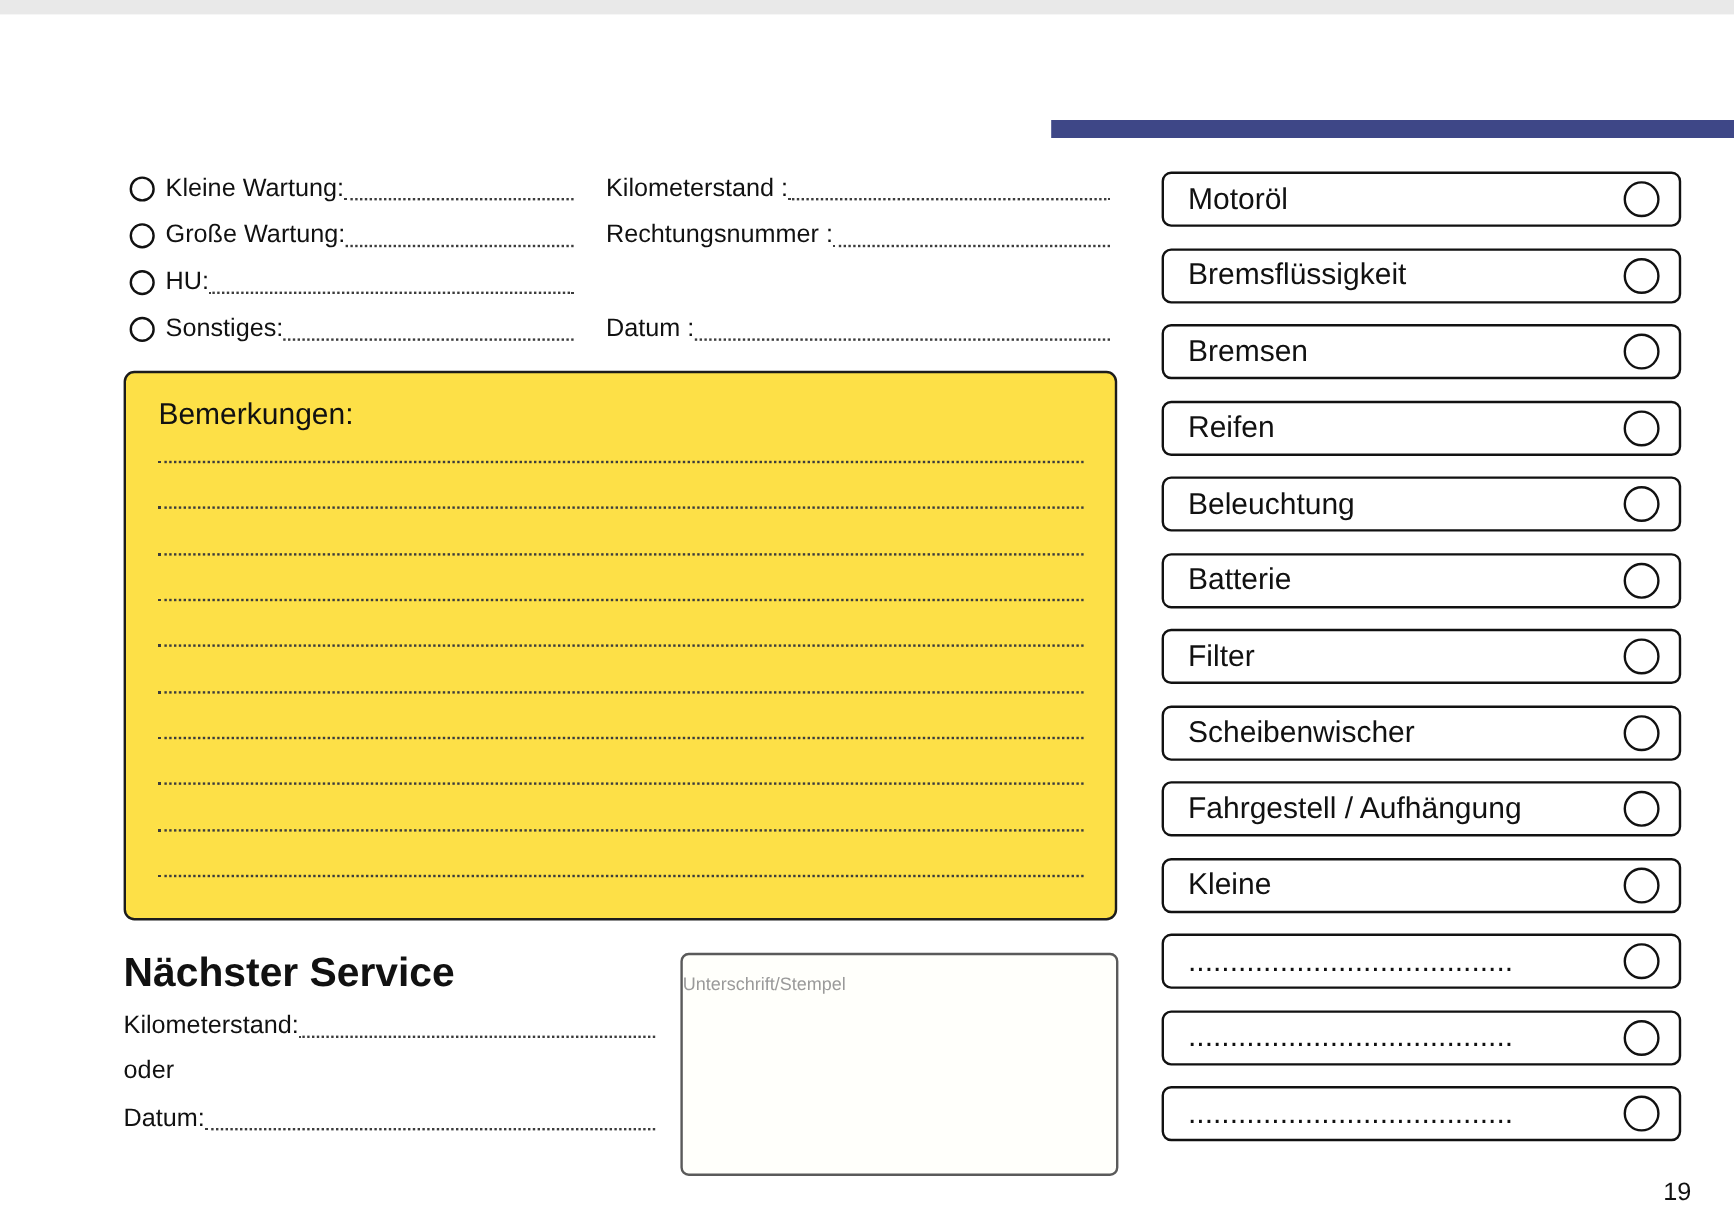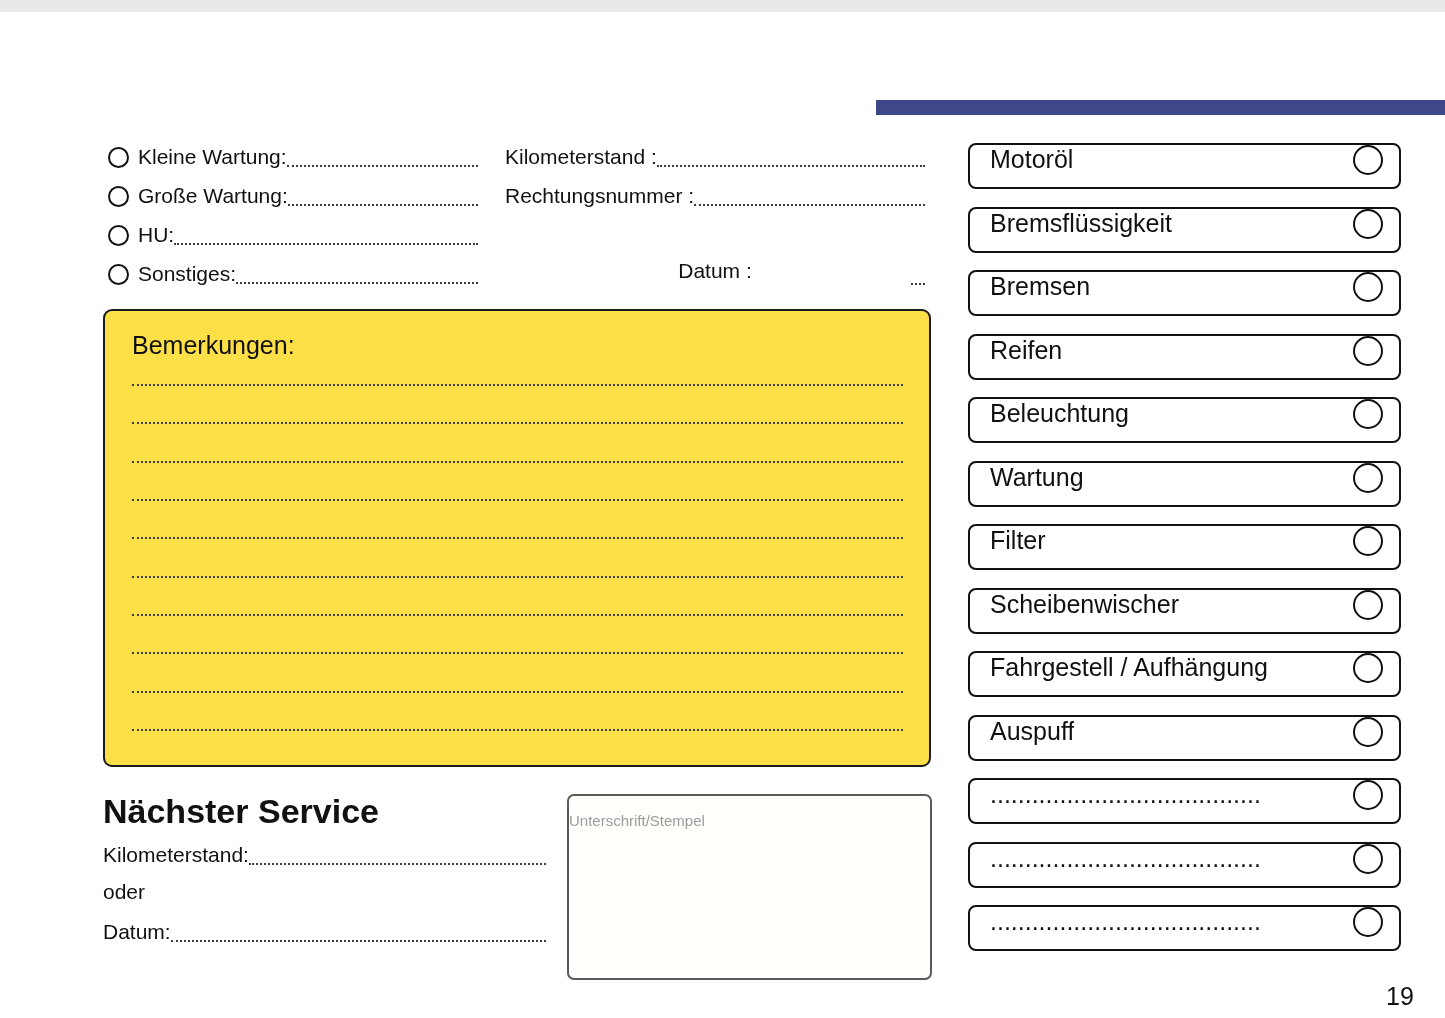--- a/index.html
+++ b/index.html
@@ -74,32 +74,32 @@
   }
   
   .checklist {
     position:absolute; left:968px; top:131px; width:433px;
     display:flex; flex-direction:column; gap:17.5px;
   }
   .cl-row {
     height:46px;
     border:2.5px solid #111; border-radius:8px;
     background:#fff;
-    display:flex; align-items:flex-start; justify-content:space-between;
+    display:flex; align-items:center; justify-content:space-between;
     padding:0 16px 0 20px;
   }
   .cl-label { font-size:25px; color:#111; white-space:nowrap; overflow:hidden; }
   .cl-circle {
     width:30px; height:30px; flex:0 0 auto;
     border:2.5px solid #111; border-radius:50%;
     background:#fff; margin-left:10px;
   }
   .page-number {
     position:absolute; left:1386px; top:970px;
-    font-size:25px; color:#111;
+    font-size:21px; color:#111;
   }
 </style>
 </head>
 <body>
 
 <div class="page">
 
   <div class="accent-bar" style="background: rgb(62, 71, 135);"></div>
 
   <div class="row" style="left:108px; top:130px; width:370px;">
@@ -124,21 +124,21 @@
   </div>
 
   <div class="row" style="left:505px; top:130px; width:420px;">
     <span class="lbl">Kilometerstand :</span>
     <span class="dotline"></span>
   </div>
   <div class="row" style="left:505px; top:169px; width:420px;">
     <span class="lbl">Rechtungsnummer :</span>
     <span class="dotline"></span>
   </div>
-  <div class="row" style="left:505px; top:247px; width:420px;flex-direction:column;">
+  <div class="row" style="left:505px; top:247px; width:420px;">
     <span class="lbl">Datum :</span>
     <span class="dotline"></span>
   </div>
 
   <div class="remarks-box">
     <div class="remarks-title">Bemerkungen:</div>
     <div class="remarks-lines">
       <div class="rline"></div>
       <div class="rline"></div>
       <div class="rline"></div>
@@ -182,37 +182,37 @@
     </div>
     <div class="cl-row">
       <span class="cl-label">Reifen</span>
       <span class="cl-circle"></span>
     </div>
     <div class="cl-row">
       <span class="cl-label">Beleuchtung</span>
       <span class="cl-circle"></span>
     </div>
     <div class="cl-row">
-      <span class="cl-label">Wartung</span>
+      <span class="cl-label">Batterie</span>
       <span class="cl-circle"></span>
     </div>
     <div class="cl-row">
       <span class="cl-label">Filter</span>
       <span class="cl-circle"></span>
     </div>
     <div class="cl-row">
       <span class="cl-label">Scheibenwischer</span>
       <span class="cl-circle"></span>
     </div>
     <div class="cl-row">
       <span class="cl-label">Fahrgestell / Aufhängung</span>
       <span class="cl-circle"></span>
     </div>
     <div class="cl-row">
-      <span class="cl-label">Auspuff</span>
+      <span class="cl-label">Kleine</span>
       <span class="cl-circle"></span>
     </div>
     <div class="cl-row">
       <span class="cl-label">.......................................</span>
       <span class="cl-circle"></span>
     </div>
     <div class="cl-row">
       <span class="cl-label">.......................................</span>
       <span class="cl-circle"></span>
     </div>

